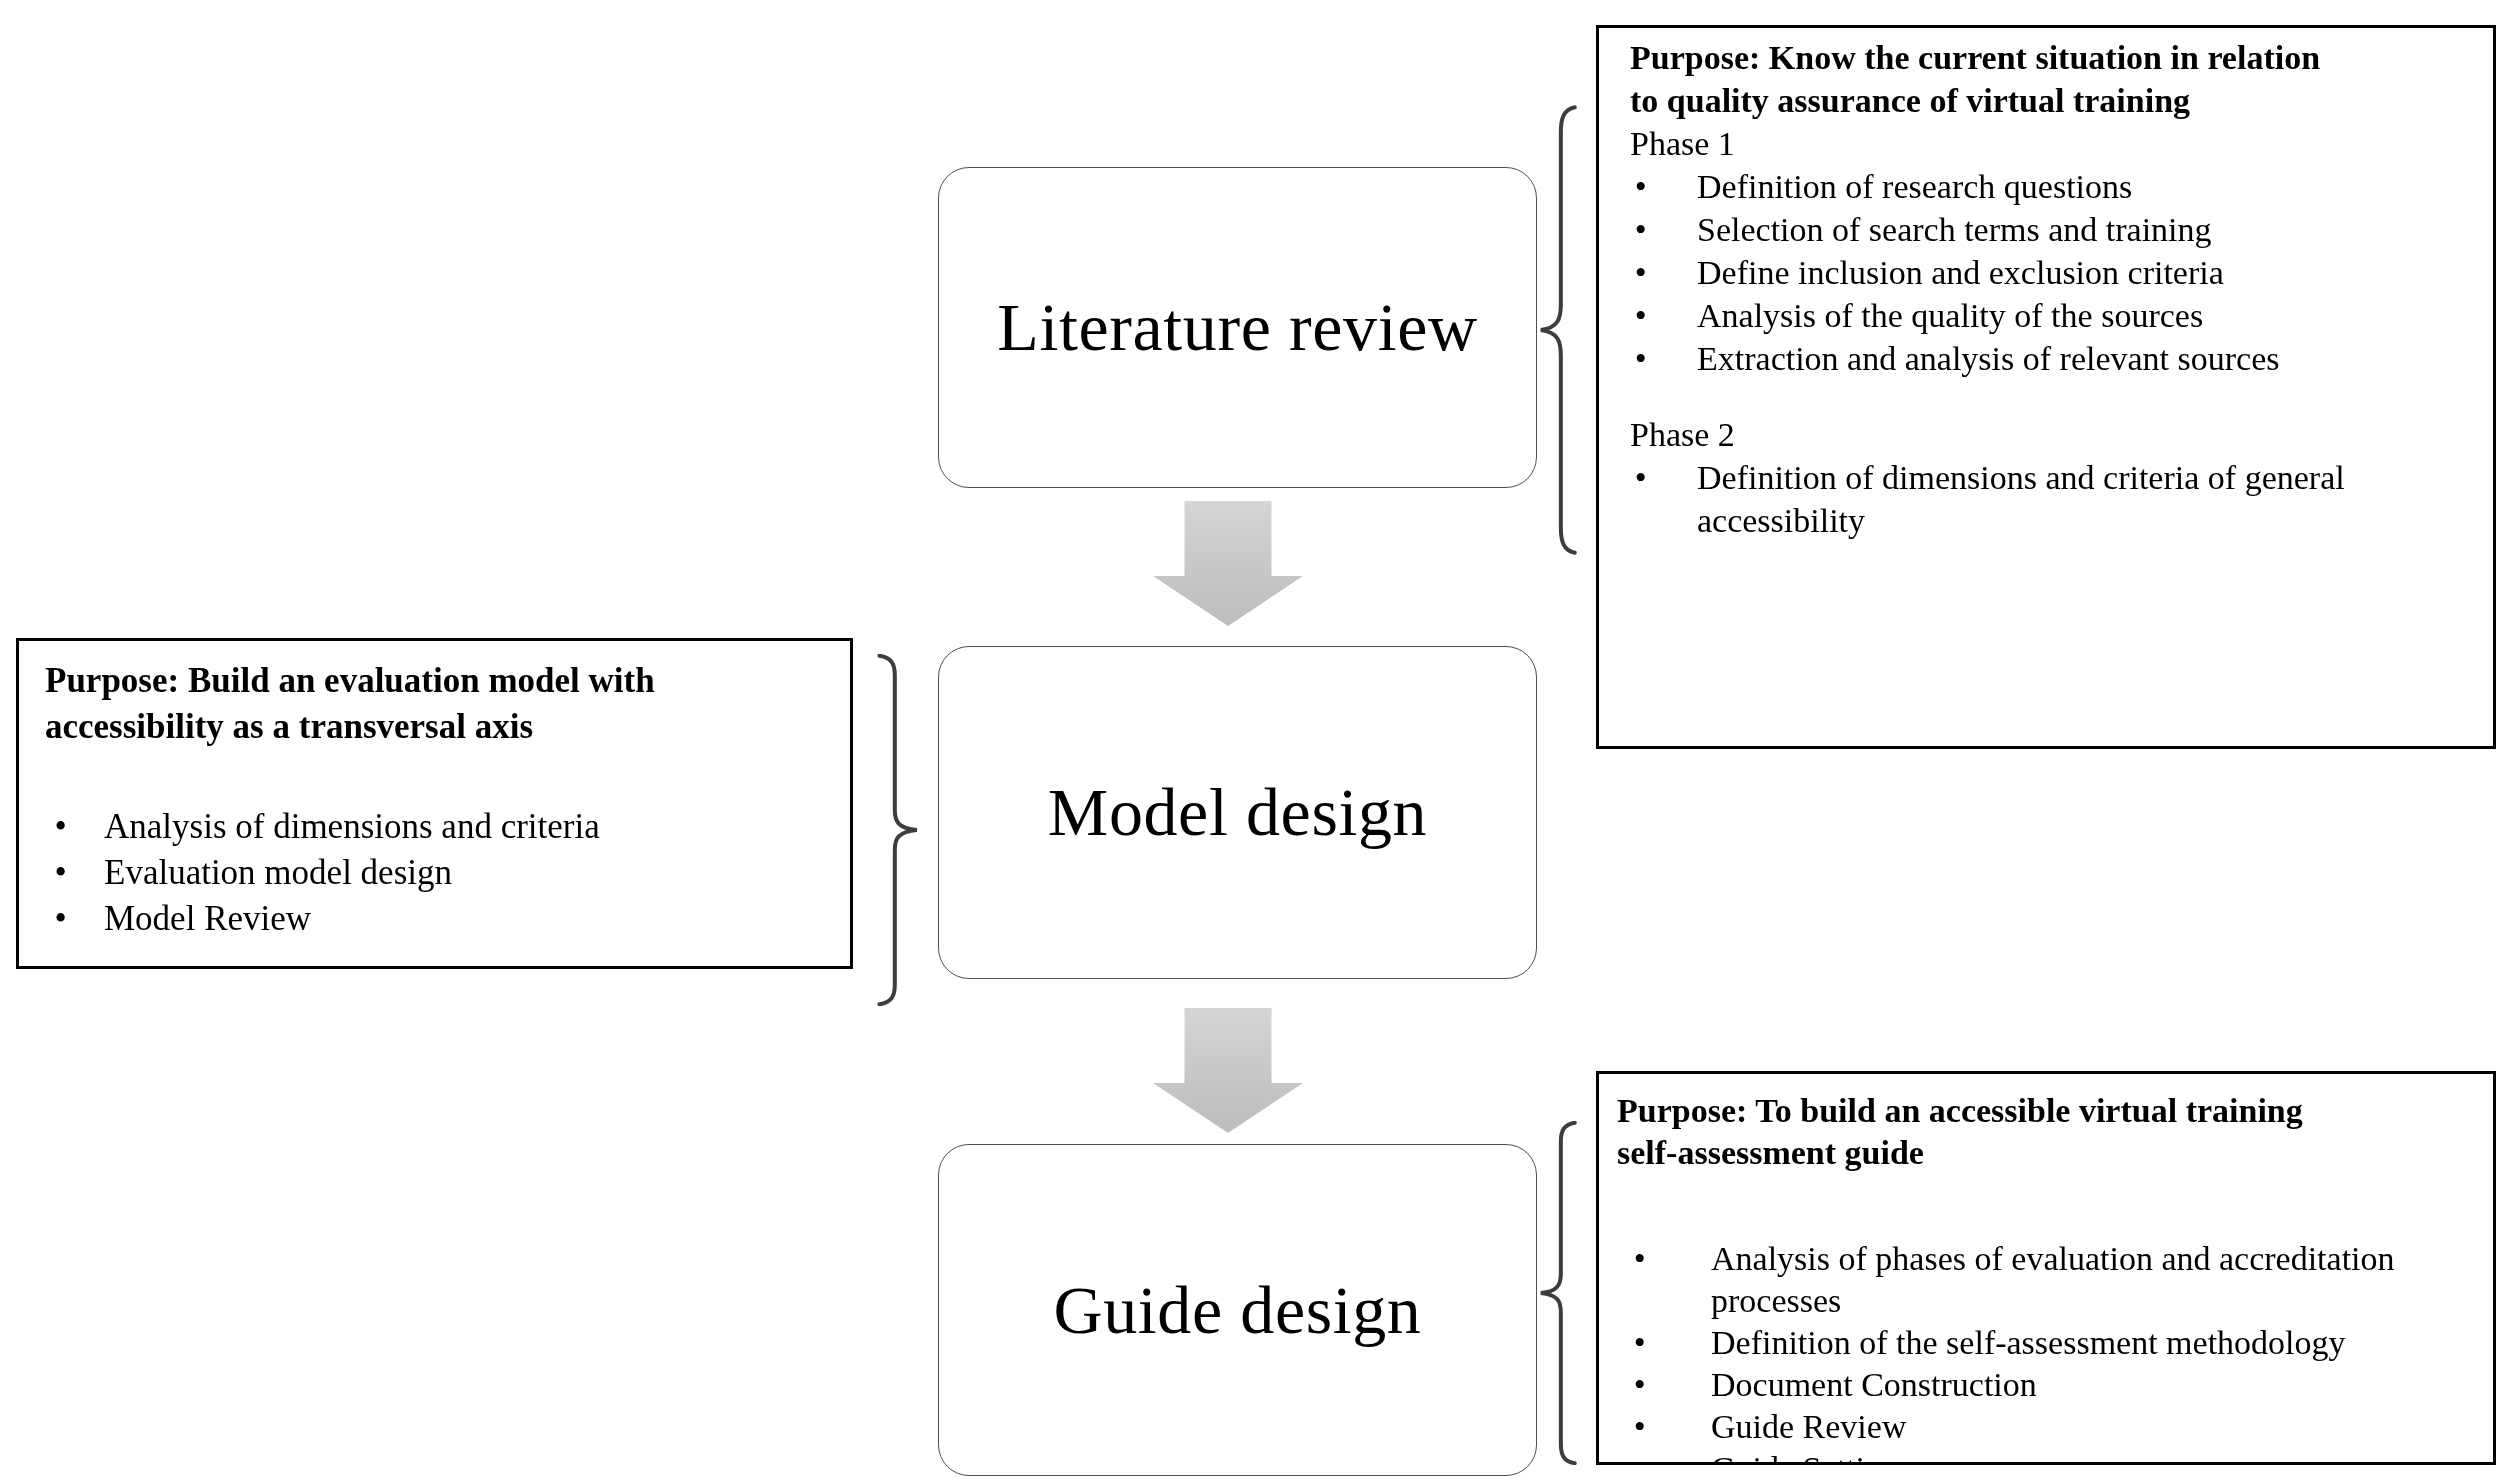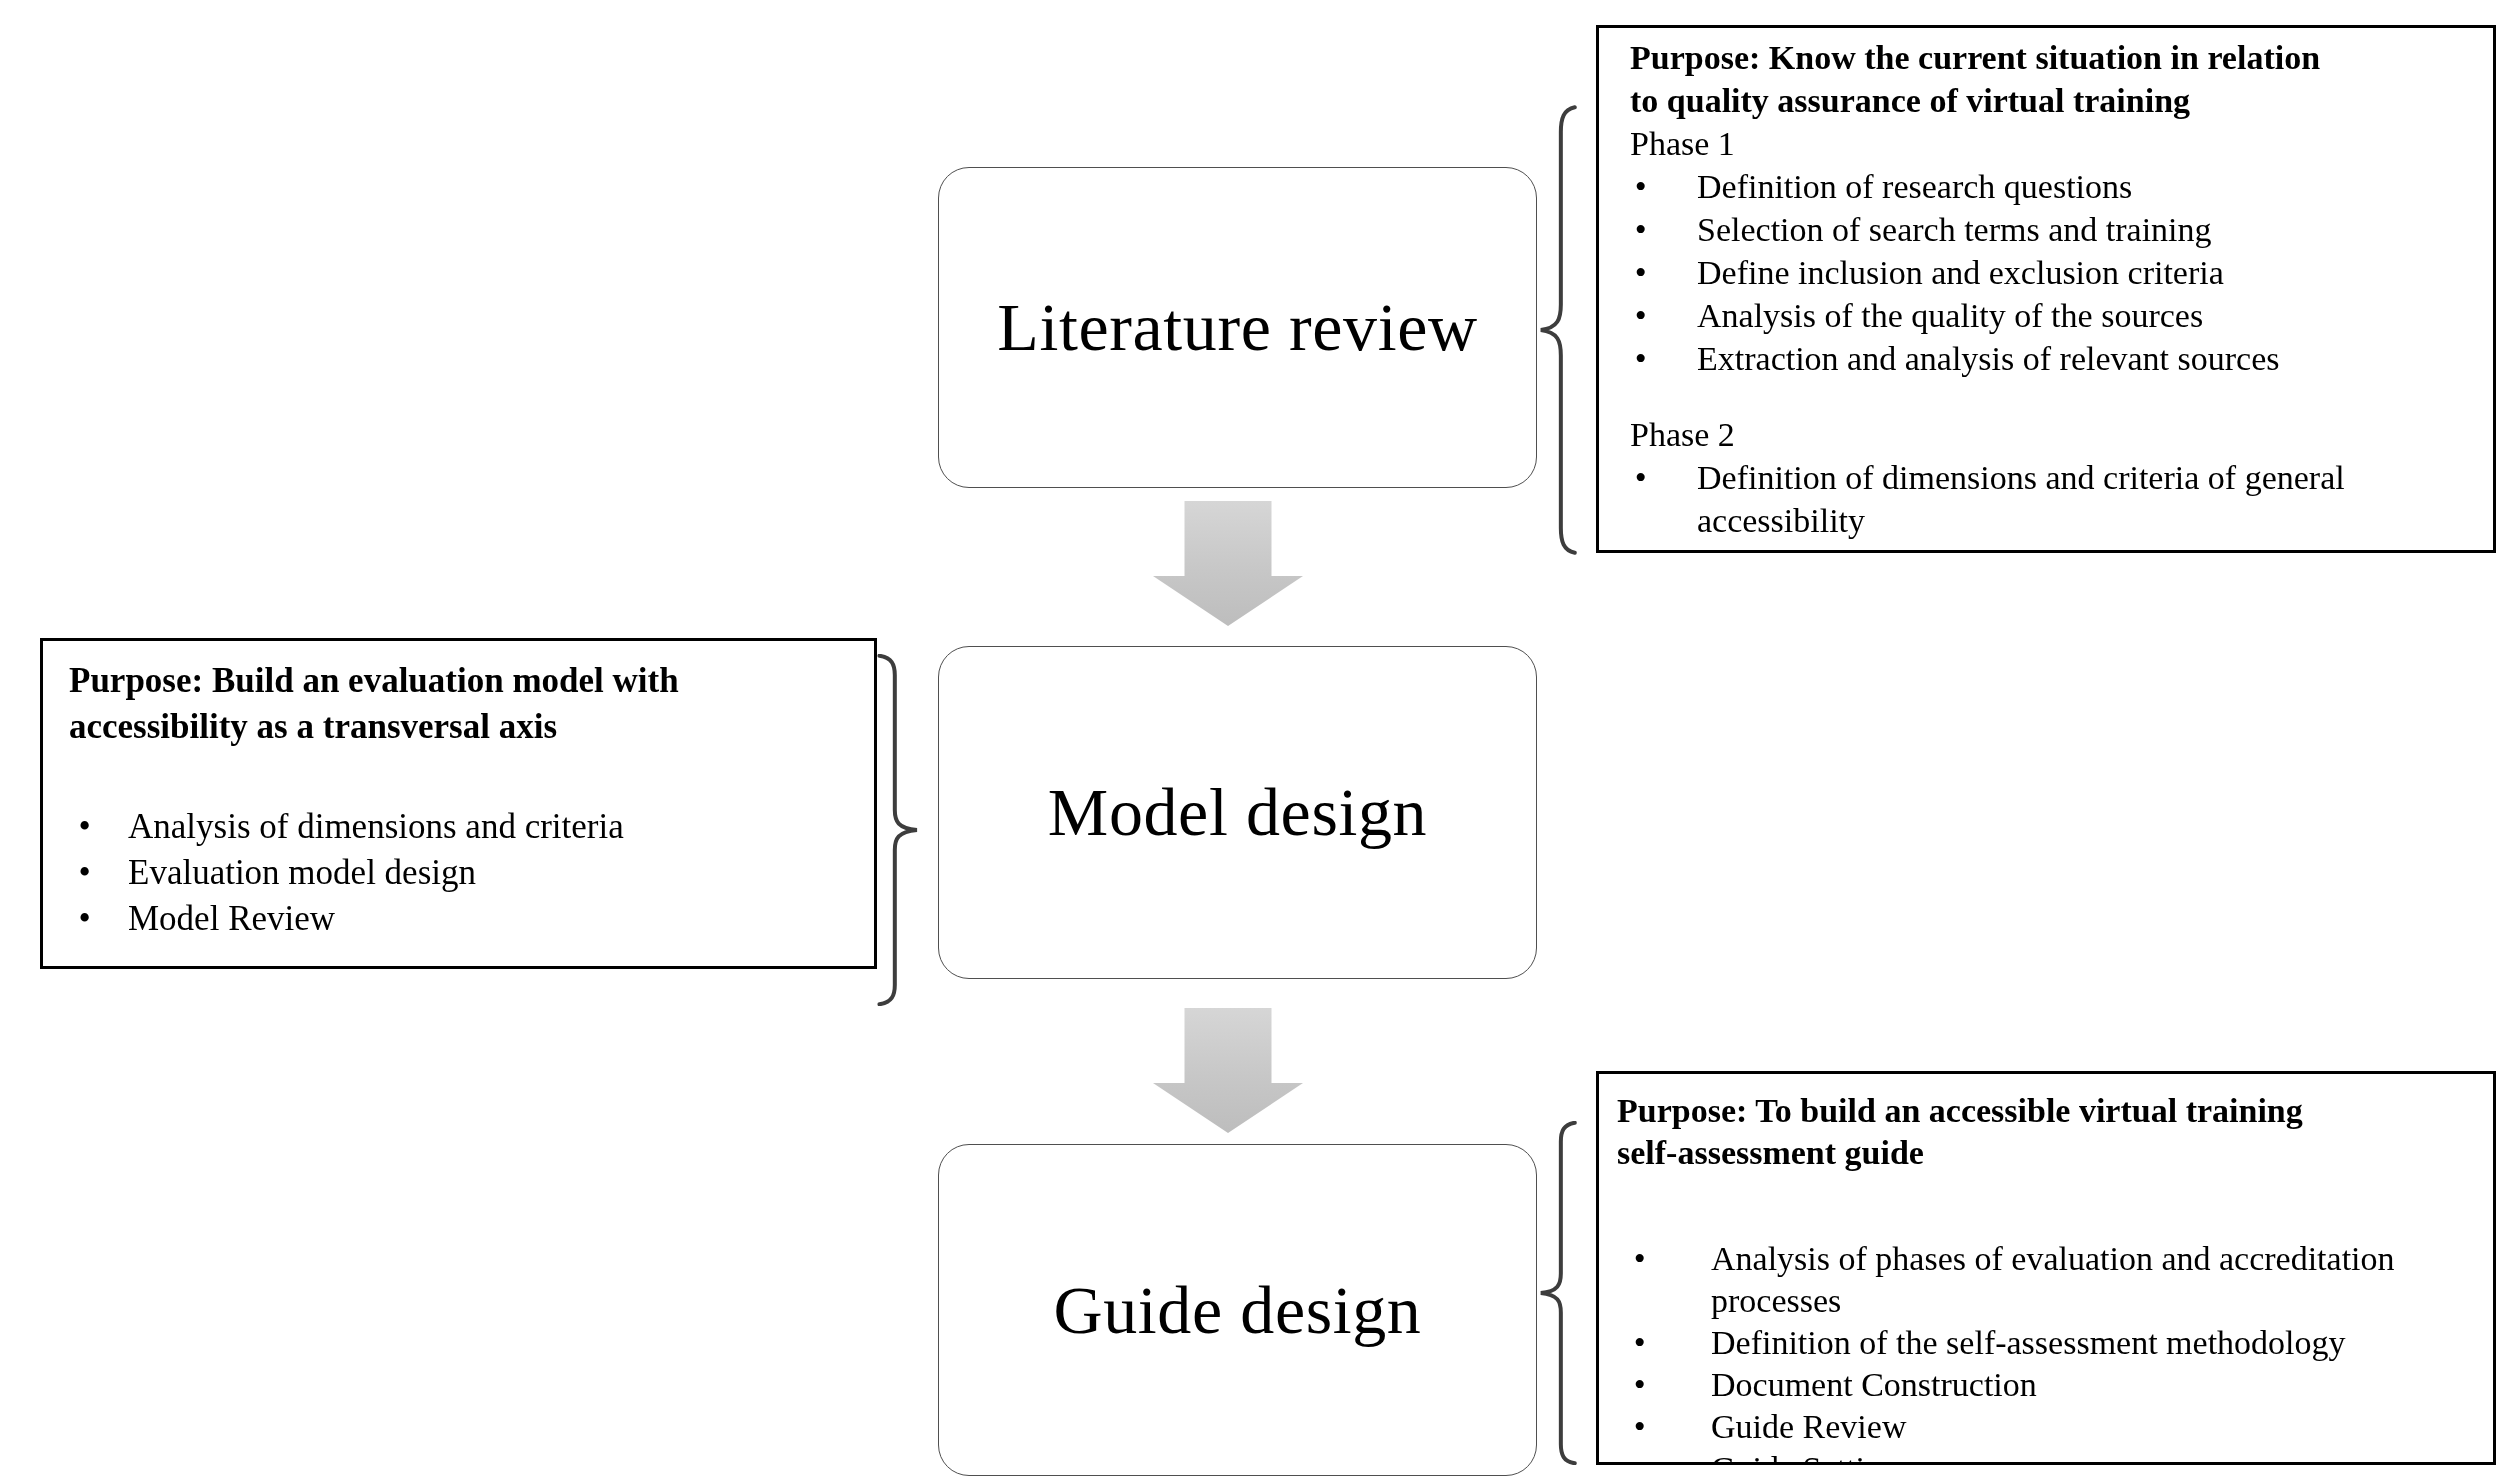--- a/index.html
+++ b/index.html
@@ -82,33 +82,33 @@
     position: relative;
   }
   .note-box li::before {
     content: "\2022";
     position: absolute;
     top: 0;
   }
 
   #note-literature {
     left: 1596px; top: 25px;
-    width: 900px; height: 528px;
+    width: 900px; height: 724px;
     padding: 8.3px 16.7px 0 31px;
     font-size: 34px; line-height: 43px;
   }
   #note-literature li { padding-left: 67px; }
   #note-literature li::before { left: 4.8px; }
   #note-literature .phase2-label { margin-top: 33px; }
 
   #note-model {
     left: 16px; top: 638px;
     width: 837px; height: 331px;
     padding: 16.7px 16.7px 0 26px;
-    font-size: 35px; line-height: 46px; margin-left: 24px;
+    font-size: 35px; line-height: 46px;
   }
   #note-model ul { margin-top: 54px; }
   #note-model li { padding-left: 59px; }
   #note-model li::before { left: 9.5px; }
 
   #note-guide {
     left: 1596px; top: 1071px;
     width: 900px; height: 394px;
     padding: 15.5px 16.7px 0 18px;
     font-size: 34px; line-height: 42px;

